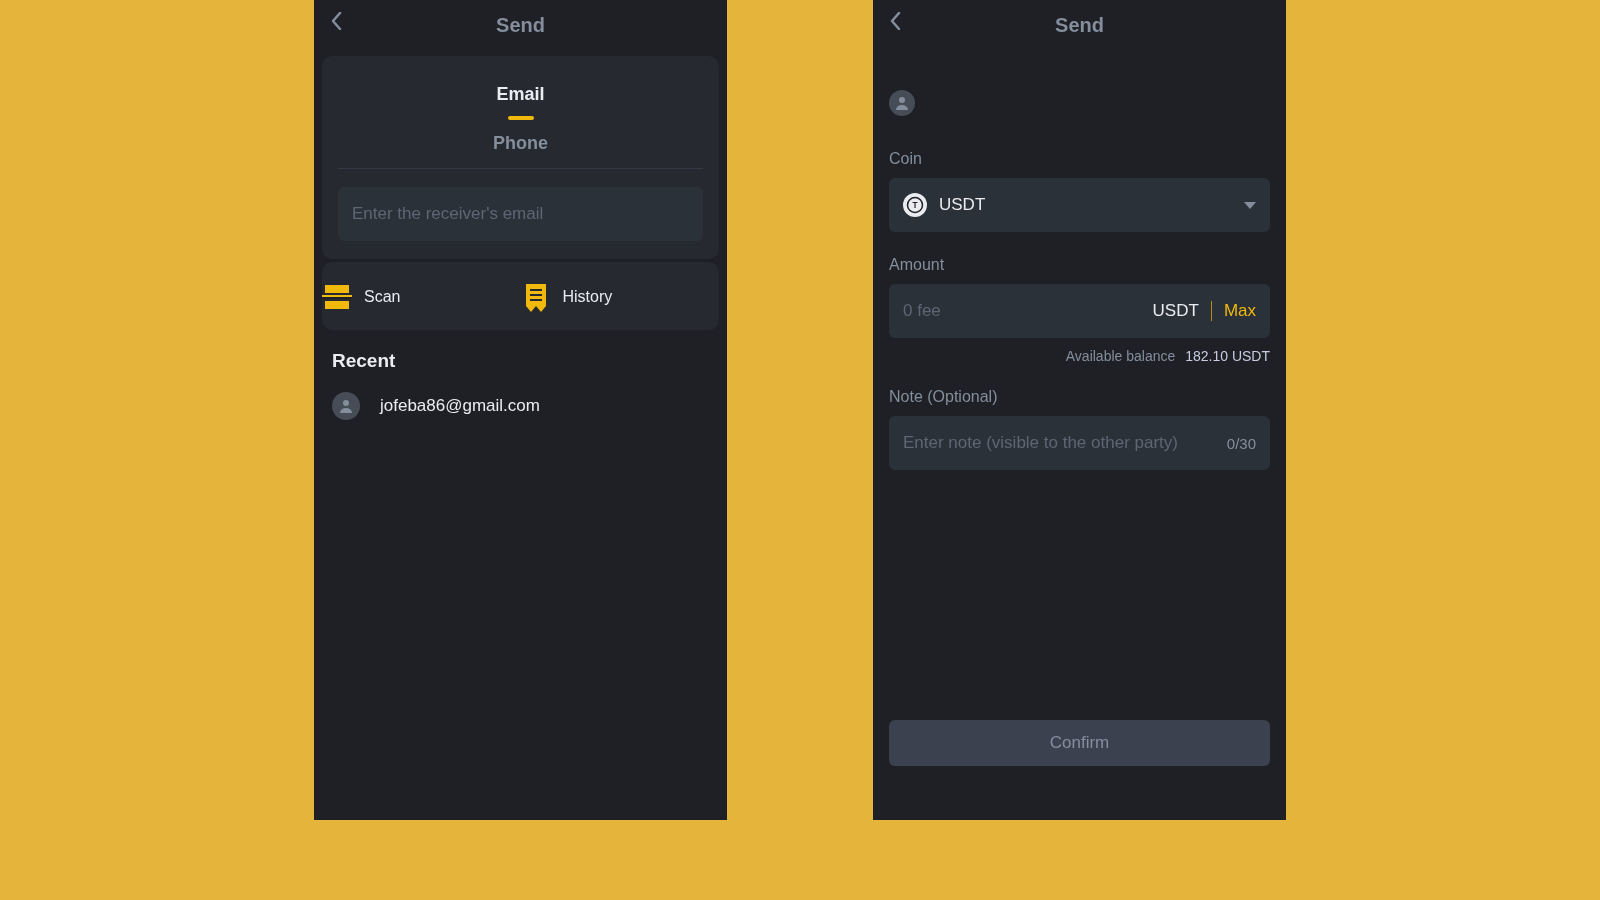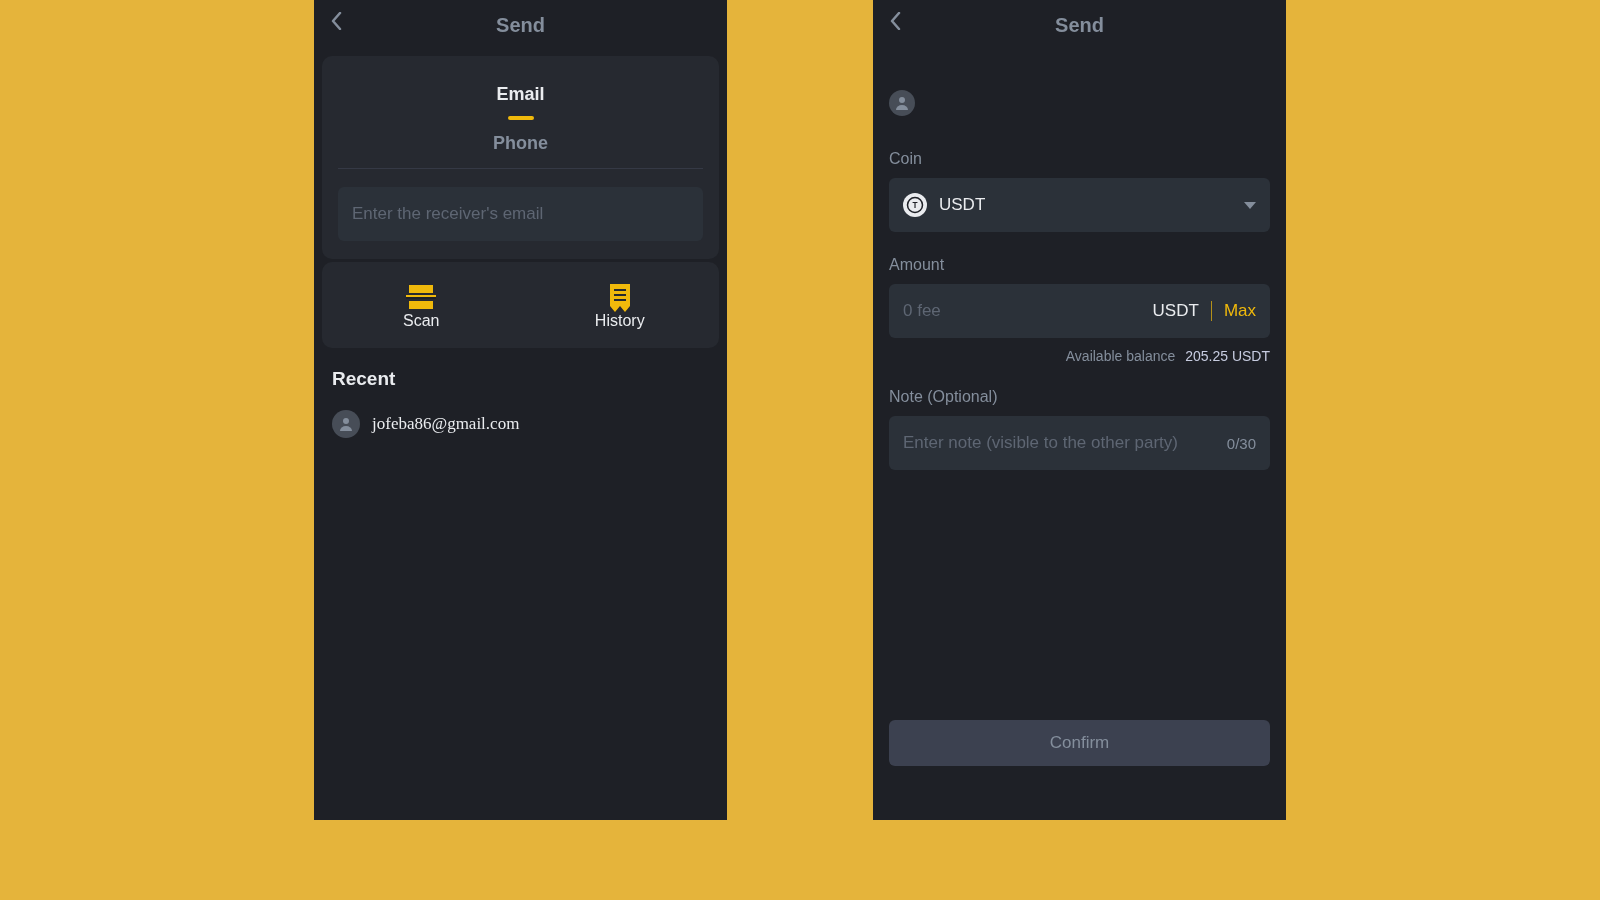--- a/index.html
+++ b/index.html
@@ -100,40 +100,40 @@
   .actions {
     background: #262930;
     margin: 3px 8px 0 8px;
     border-radius: 10px;
     display: flex;
     padding: 20px 0 18px 0;
   }
   .action {
     flex: 1;
     display: flex;
-    flex-direction: column;
-    align-items: center;
+    flex-direction: row;
+    align-items: center;
+    gap: 12px;
     cursor: pointer;
     color: #eaecef;
     font-size: 16px;
   }
   .action .ico { width: 30px; height: 30px; color: #f0b90b; }
   .section-title {
     padding: 20px 18px 10px 18px;
     font-size: 19px;
     font-weight: 700;
     color: #eaecef;
   }
   .recent-item {
     display: flex;
     align-items: center;
-    gap: 12px;
+    gap: 20px;
     padding: 10px 18px;
     cursor: pointer;
-    font-family: Liberation Serif, serif;
   }
   .avatar {
     width: 28px; height: 28px; border-radius: 50%;
     background: #474d57;
     display: flex; align-items: center; justify-content: center;
     color: #848e9c;
   }
   .avatar svg { width: 16px; height: 16px; }
   .recent-email { font-size: 17px; color: #eaecef; }
 
@@ -321,21 +321,21 @@
       <div class="field amount-field">
         <input type="text" placeholder="0 fee" style="">
         <div class="amt-right">
           <span class="unit">USDT</span>
           <span class="vline"></span>
           <span class="max">Max</span>
         </div>
       </div>
       <div class="balance">
         <span>Available balance</span>
-        <span class="val">205.25 USDT</span>
+        <span class="val">182.10 USDT</span>
       </div>
     </div>
 
     <div class="row">
       <div class="label">Note (Optional)</div>
       <div class="field note-field">
         <input type="text" placeholder="Enter note (visible to the other party)" style="">
         <span class="counter">0/30</span>
       </div>
     </div>

